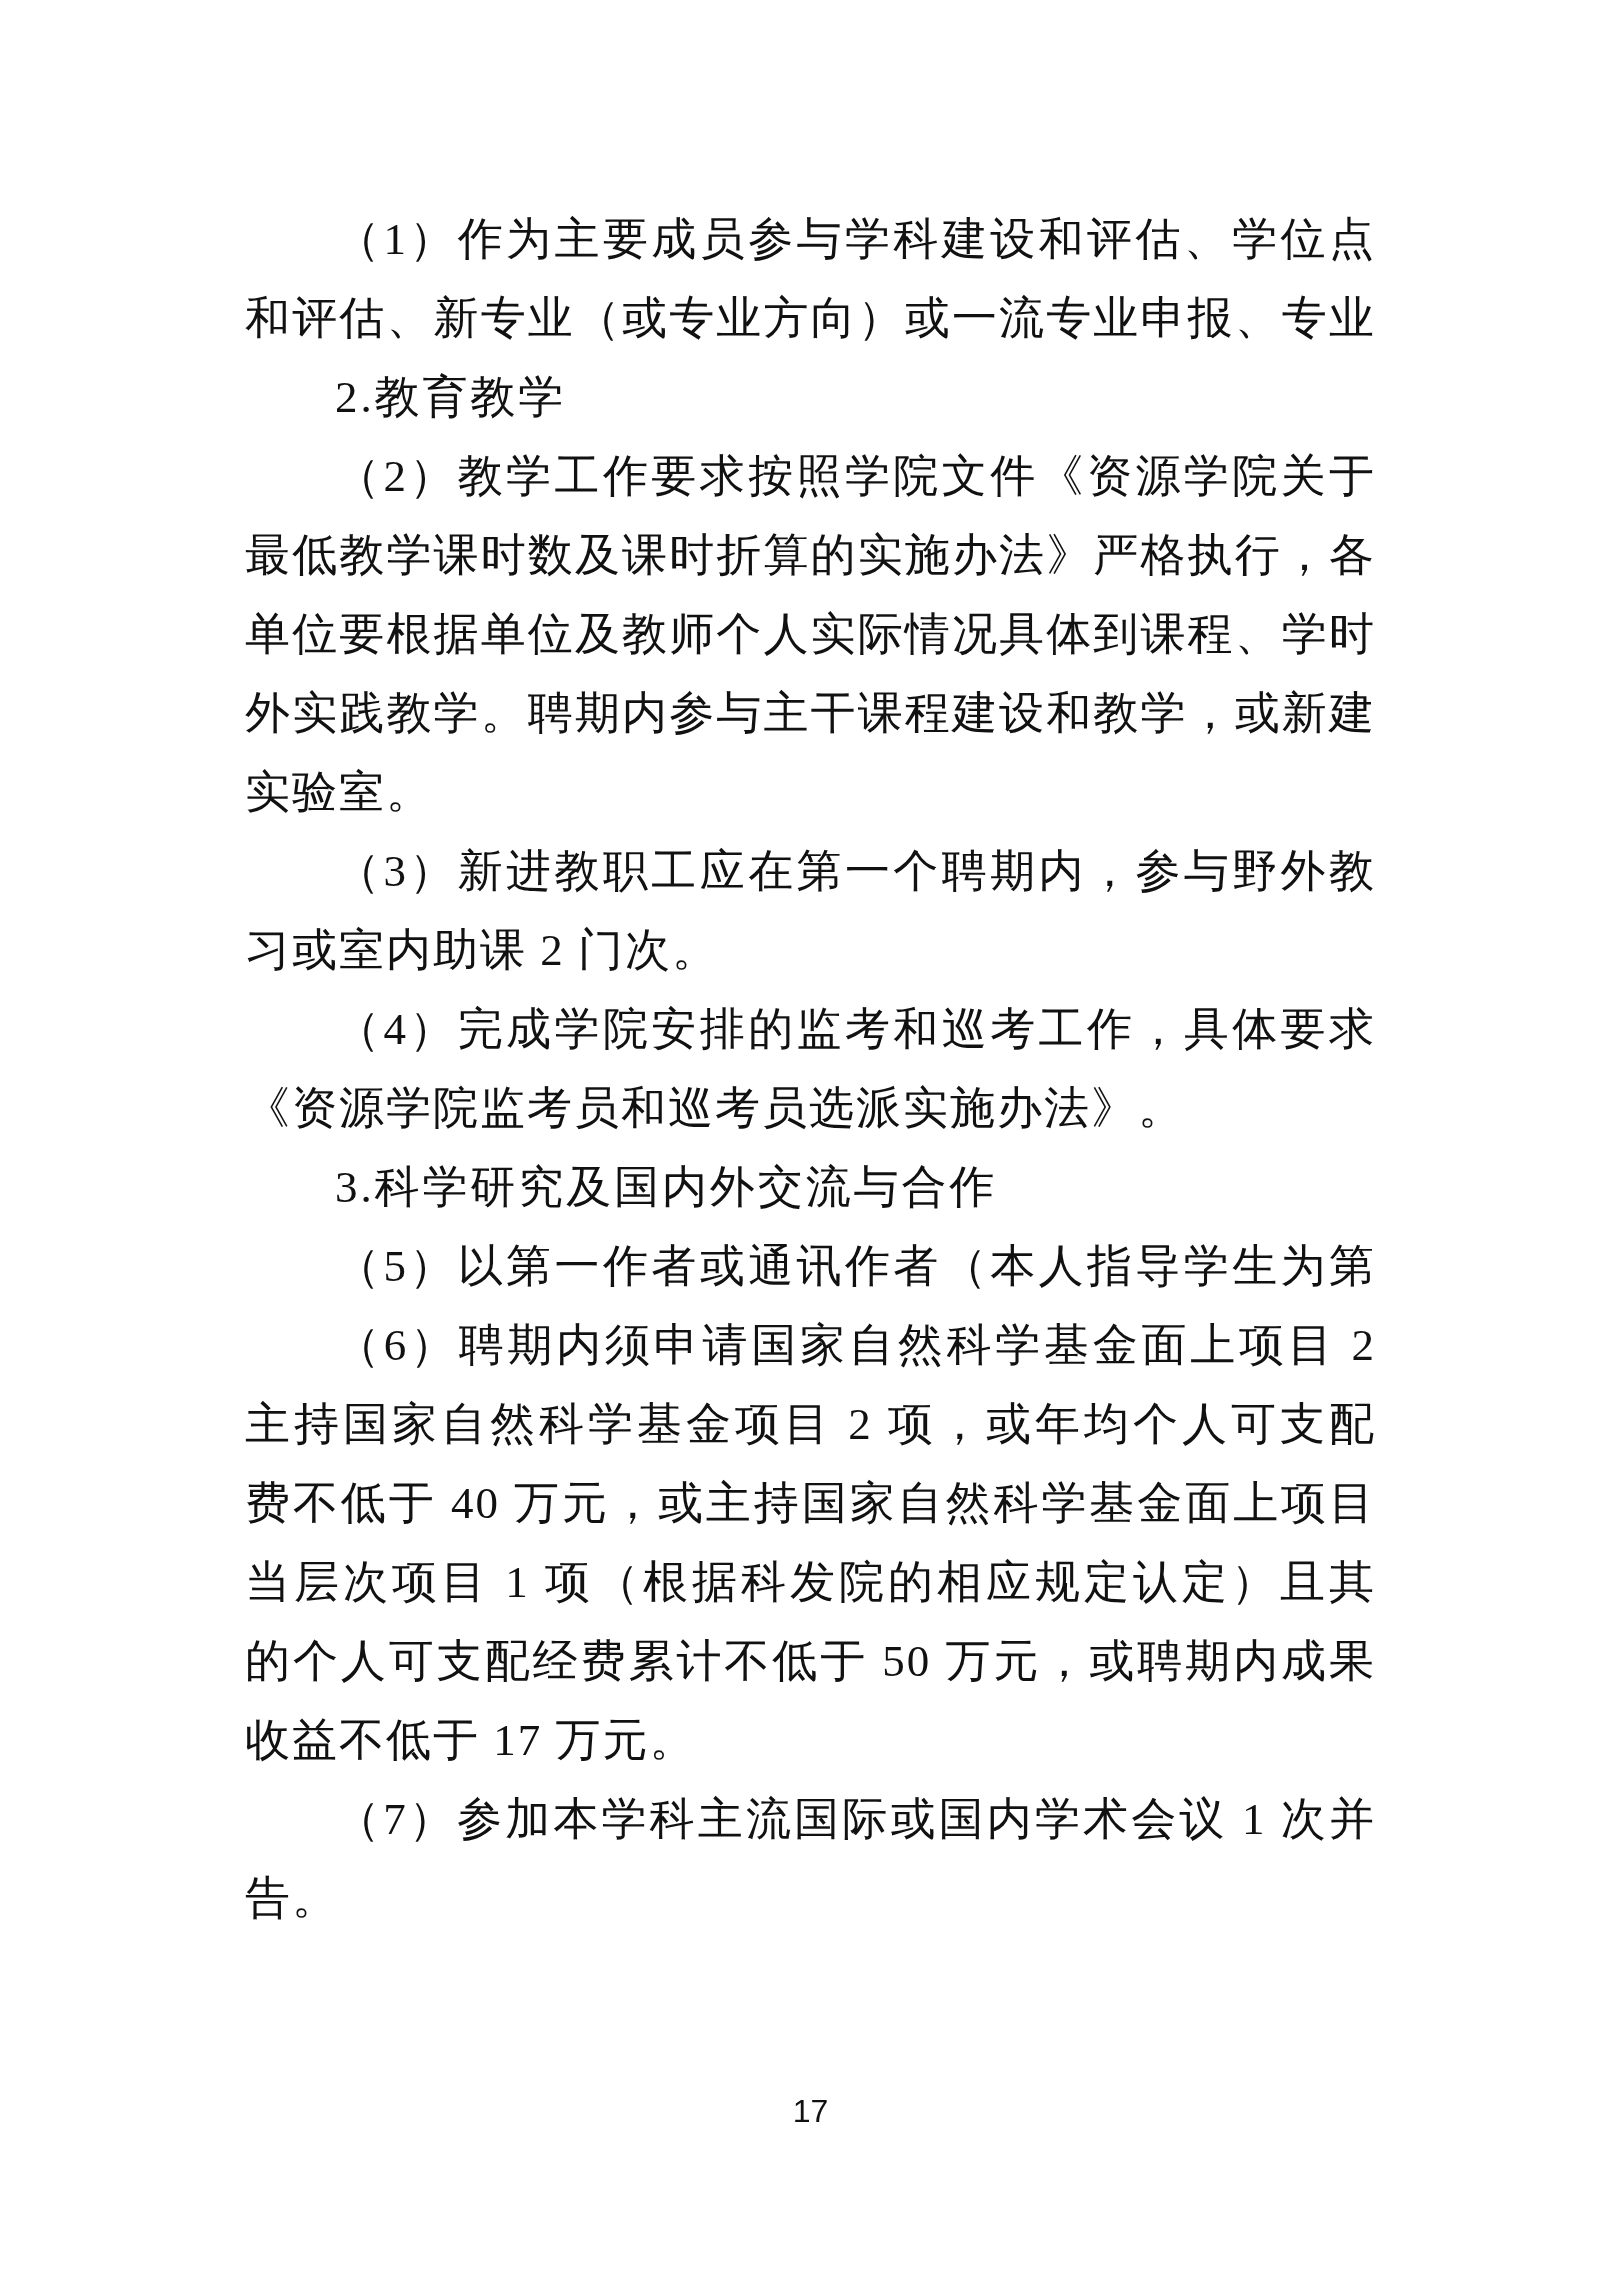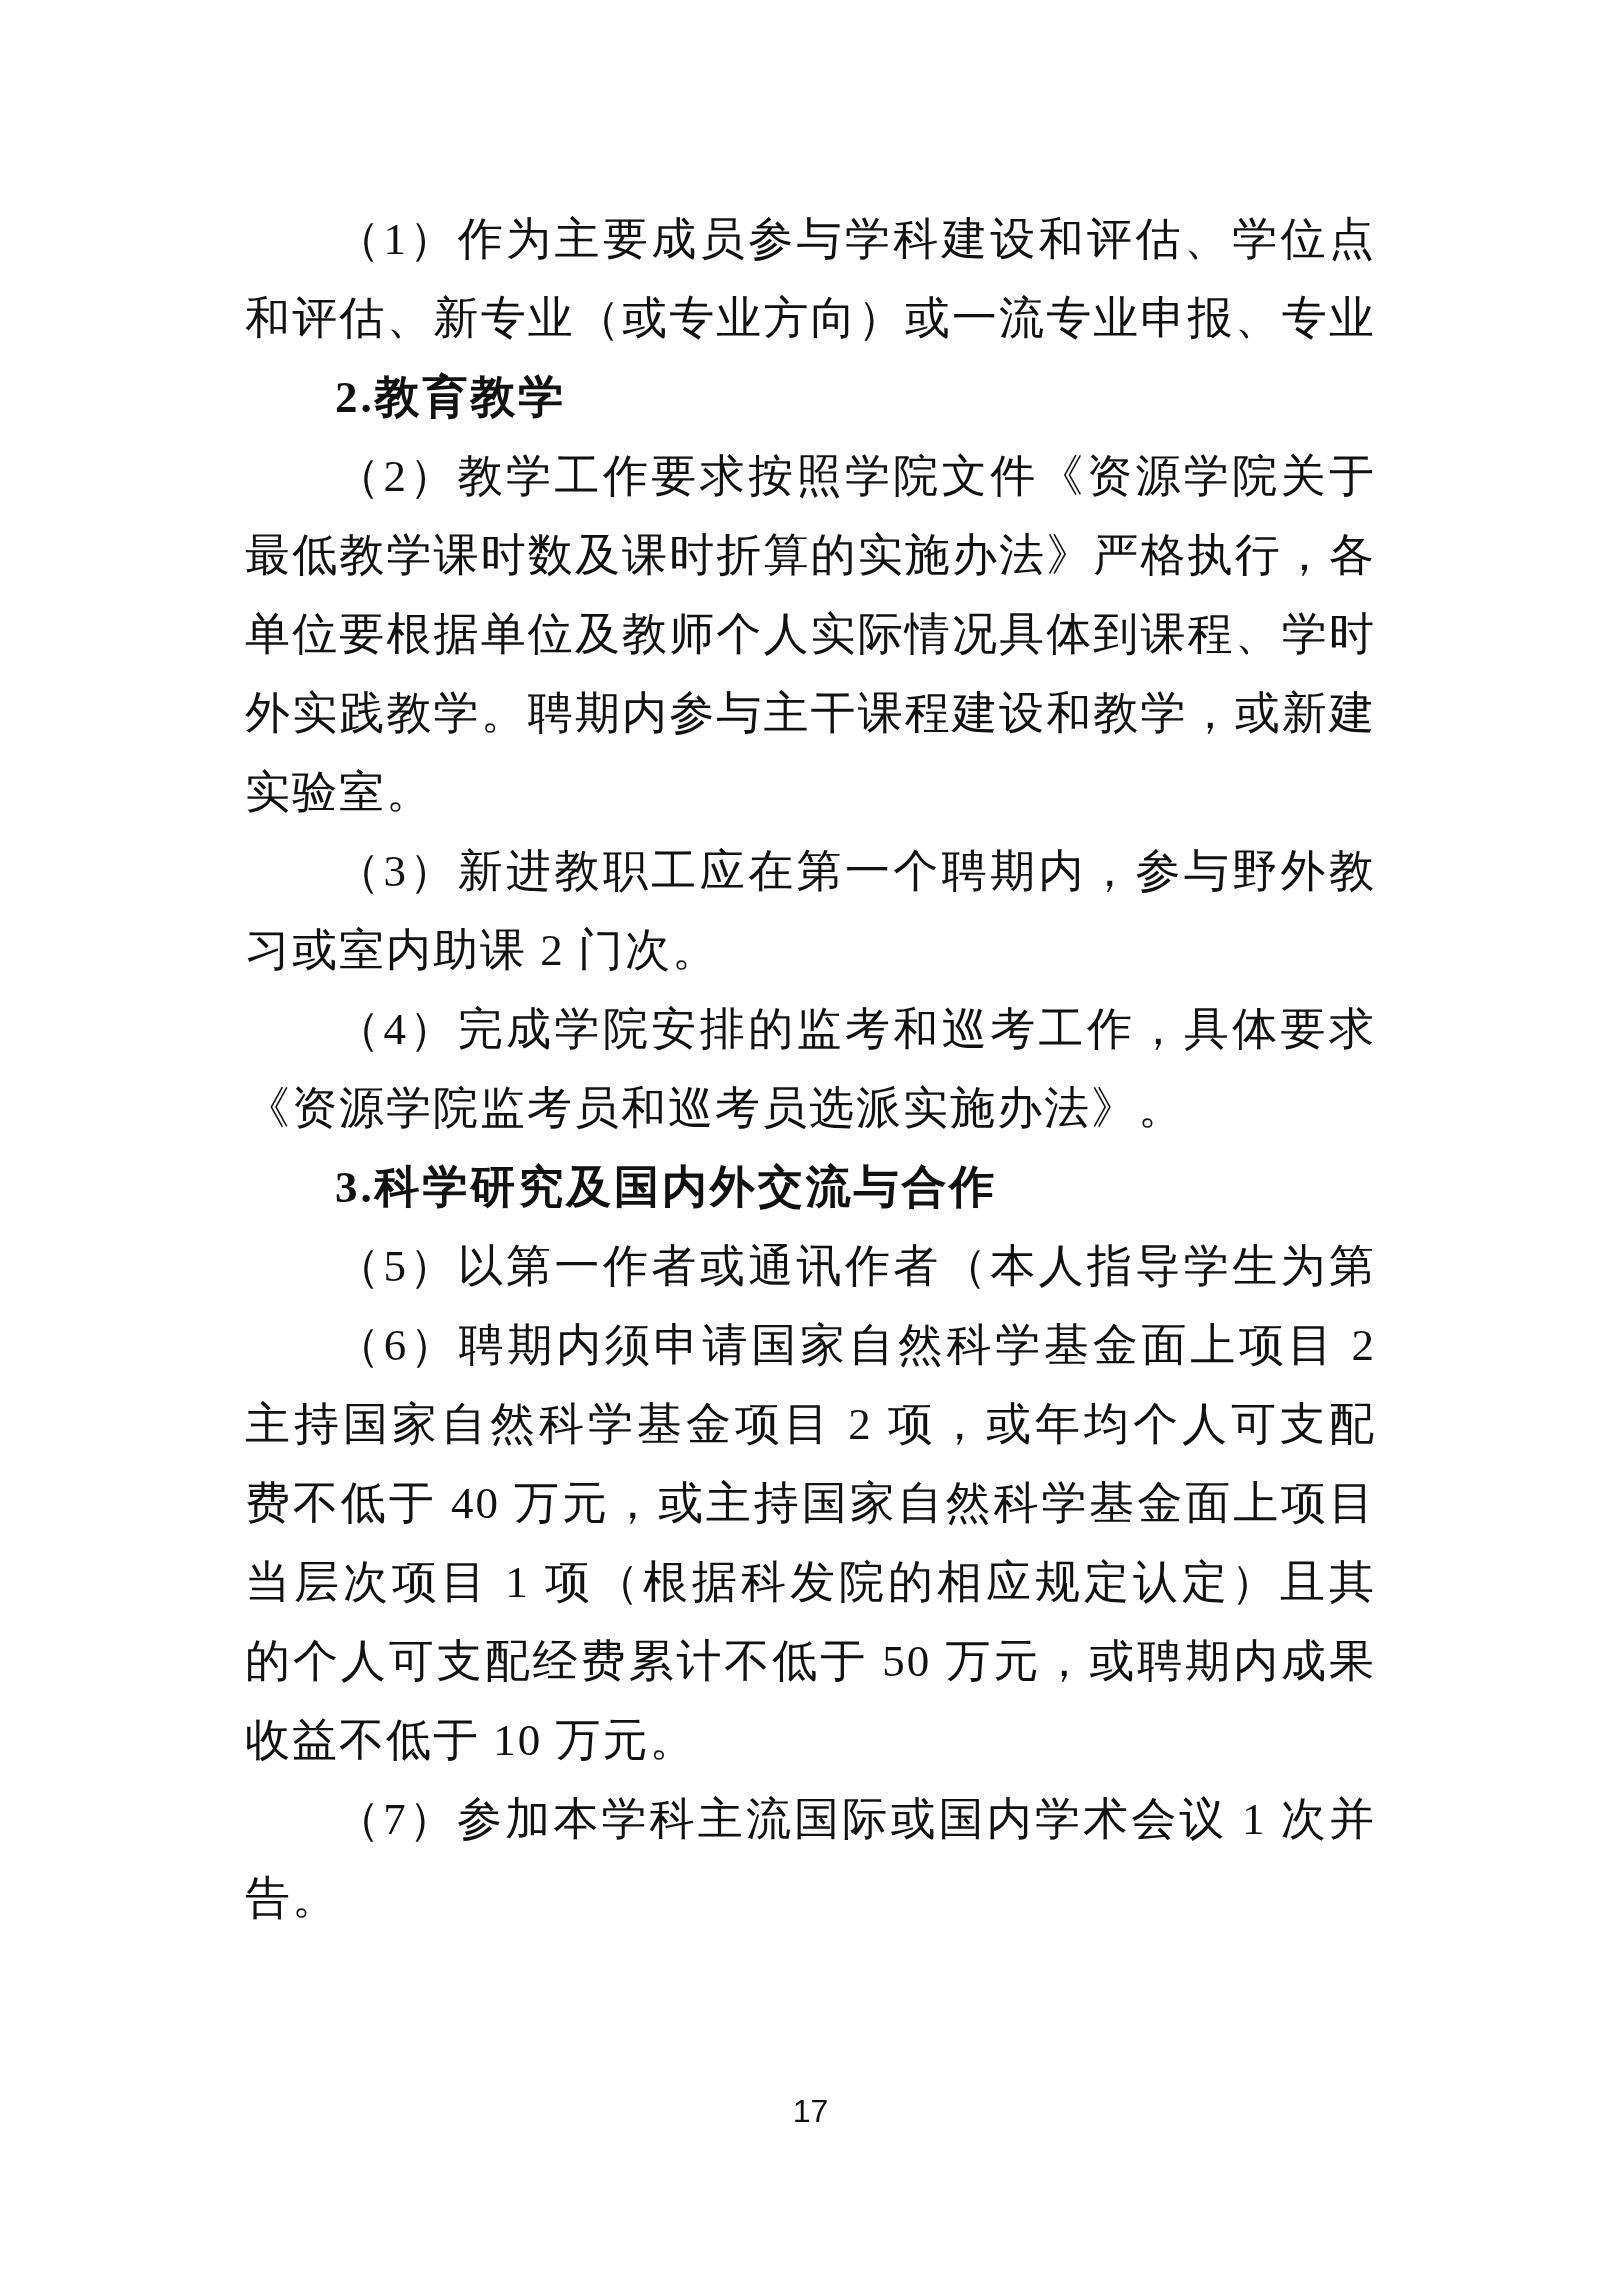--- a/index.html
+++ b/index.html
@@ -35,21 +35,21 @@
   .fill {
     white-space: normal;
     text-align: justify;
     text-align-last: justify;
     text-justify: inter-character;
   }
   .ind {
     text-indent: 90px;
   }
   .head {
-    font-weight: bold;
+    font-weight: normal;
     letter-spacing: 2.9px;
   }
   .pagenum {
     position: absolute;
     top: 2090px;
     left: 0;
     width: 100%;
     height: 43px;
     text-align: center;
     font-family: "Liberation Sans", "DejaVu Sans", sans-serif;
@@ -98,21 +98,21 @@
     <div>
       <div class="line ind fill">（5）以第一作者或通讯作者（本人指导学生为第一作</div>
     </div>
 
     <div>
       <div class="line ind fill">（6）聘期内须申请国家自然科学基金面上项目 2 次。</div>
       <div class="line fill">主持国家自然科学基金项目 2 项，或年均个人可支配科研经</div>
       <div class="line fill">费不低于 40 万元，或主持国家自然科学基金面上项目或相</div>
       <div class="line fill">当层次项目 1 项（根据科发院的相应规定认定）且其他项目</div>
       <div class="line fill">的个人可支配经费累计不低于 50 万元，或聘期内成果转化</div>
-      <div class="line">收益不低于 10 万元。</div>
+      <div class="line">收益不低于 17 万元。</div>
     </div>
 
     <div>
       <div class="line ind fill">（7）参加本学科主流国际或国内学术会议 1 次并作报</div>
       <div class="line">告。</div>
     </div>
 
   </div>
 
   <div class="pagenum">17</div>

